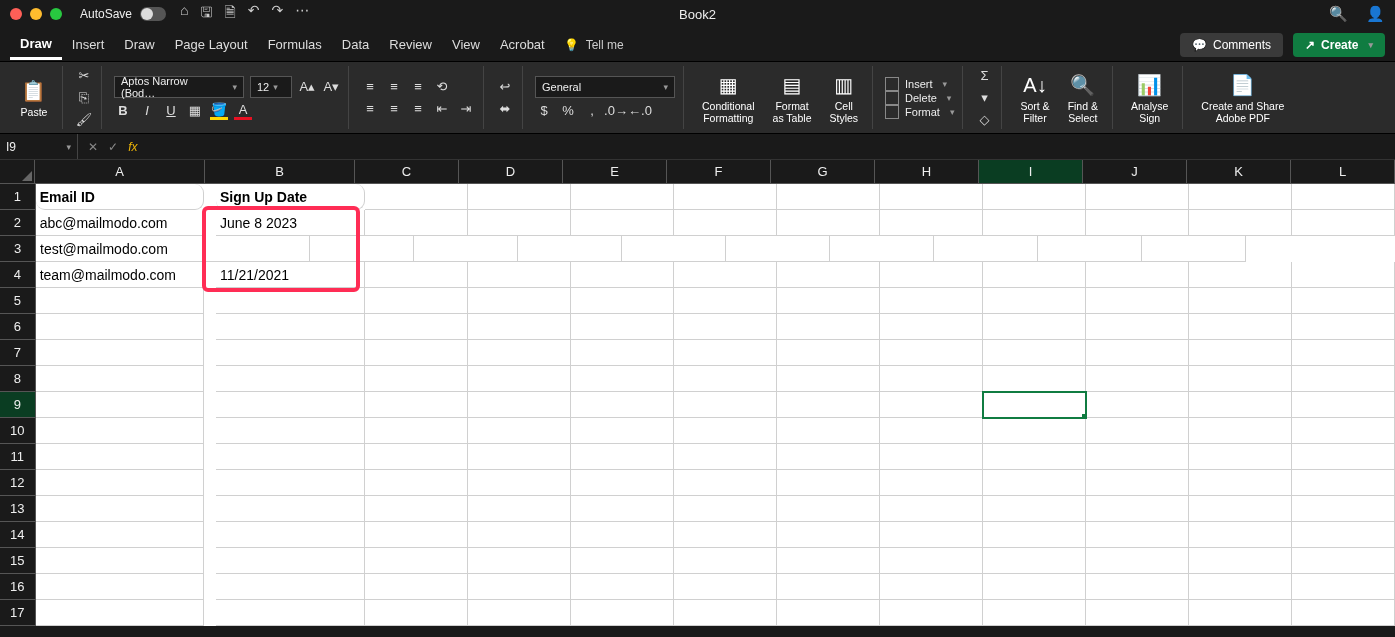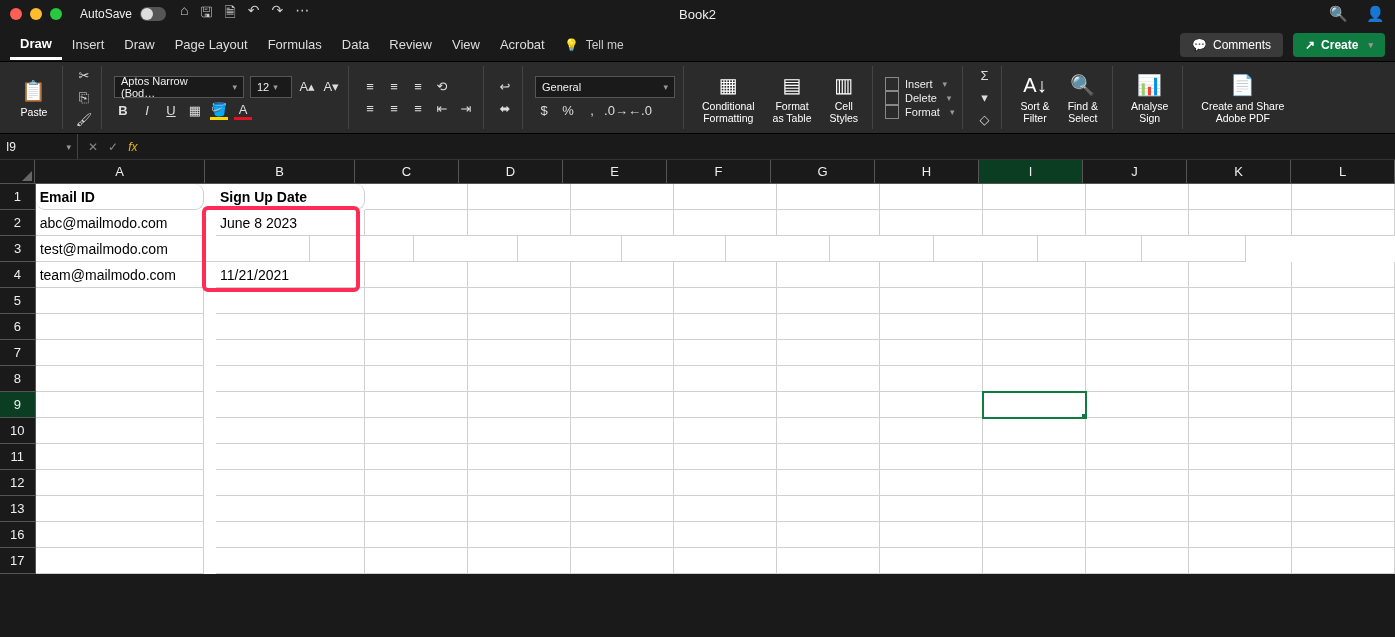--- a/index.html
+++ b/index.html
@@ -512,20 +512,50 @@
         <div class="cell std"></div>
         <div class="cell std"></div>
         <div class="cell std"></div>
         <div class="cell std"></div>
         <div class="cell std"></div>
         <div class="cell std"></div>
         <div class="cell std"></div>
         <div class="cell std"></div>
       </div>
       <div class="srow">
+        <div class="rowhdr">14</div>
+        <div class="cell colA"></div>
+        <div class="cell colB"></div>
+        <div class="cell std"></div>
+        <div class="cell std"></div>
+        <div class="cell std"></div>
+        <div class="cell std"></div>
+        <div class="cell std"></div>
+        <div class="cell std"></div>
+        <div class="cell std"></div>
+        <div class="cell std"></div>
+        <div class="cell std"></div>
+        <div class="cell std"></div>
+      </div>
+      <div class="srow">
+        <div class="rowhdr">15</div>
+        <div class="cell colA"></div>
+        <div class="cell colB"></div>
+        <div class="cell std"></div>
+        <div class="cell std"></div>
+        <div class="cell std"></div>
+        <div class="cell std"></div>
+        <div class="cell std"></div>
+        <div class="cell std"></div>
+        <div class="cell std"></div>
+        <div class="cell std"></div>
+        <div class="cell std"></div>
+        <div class="cell std"></div>
+      </div>
+      <div class="srow">
         <div class="rowhdr">16</div>
         <div class="cell colA"></div>
         <div class="cell colB"></div>
         <div class="cell std"></div>
         <div class="cell std"></div>
         <div class="cell std"></div>
         <div class="cell std"></div>
         <div class="cell std"></div>
         <div class="cell std"></div>
         <div class="cell std"></div>

